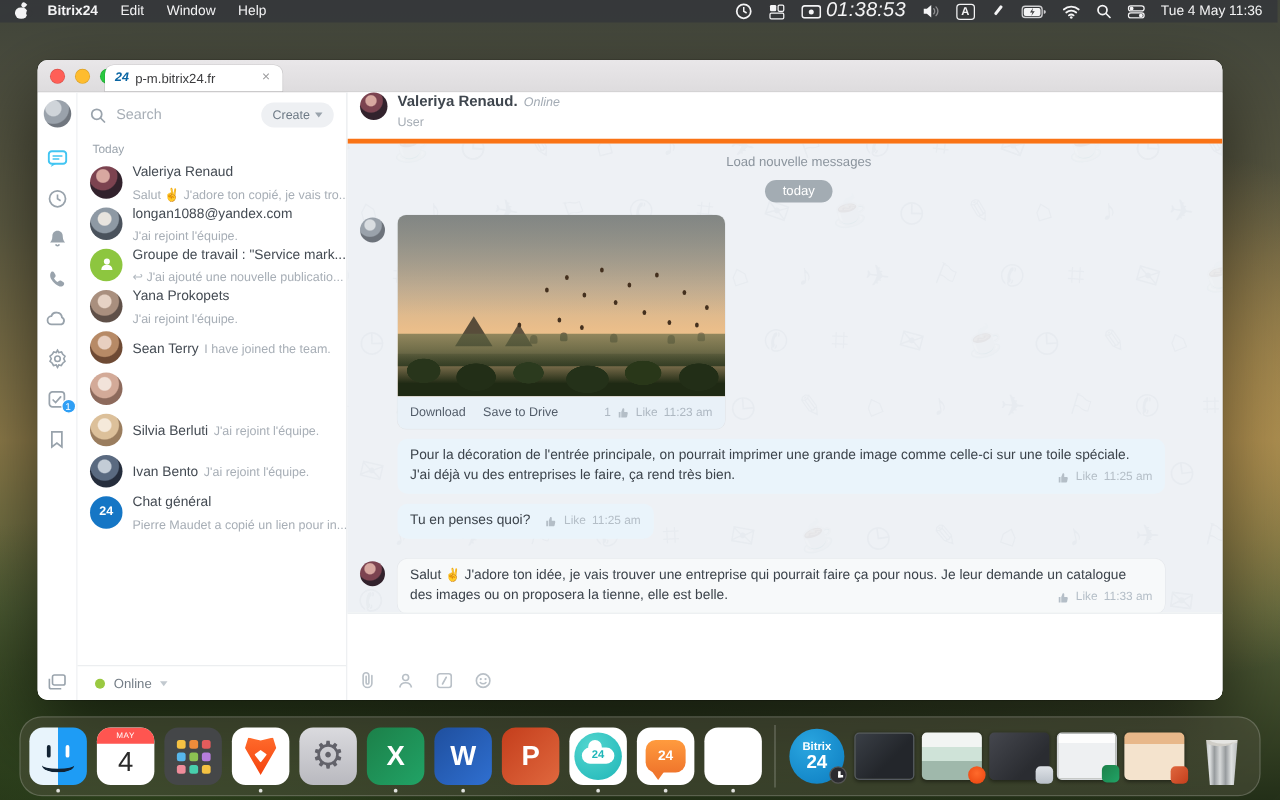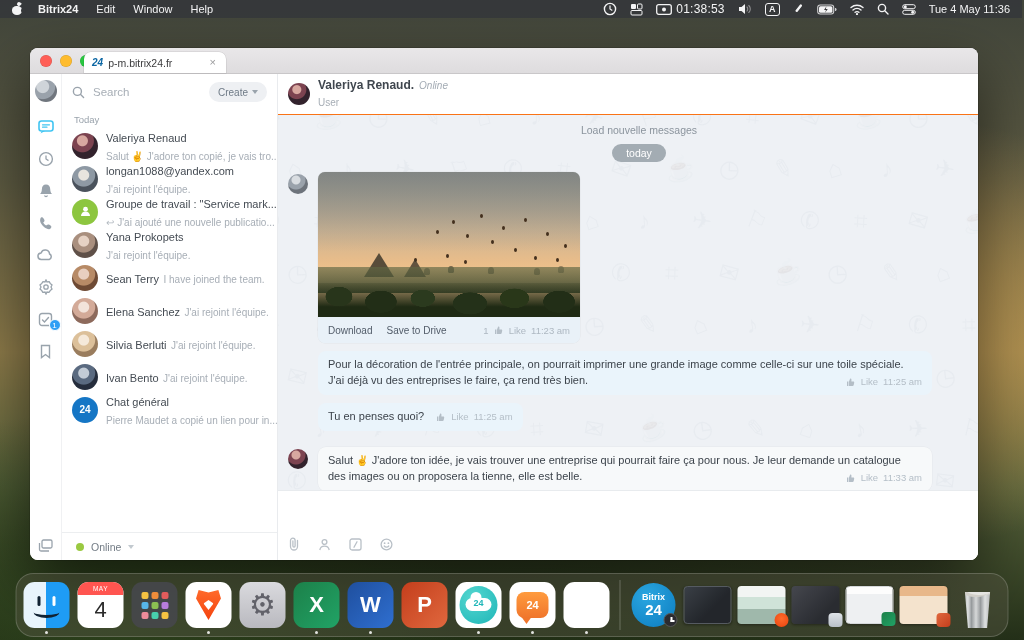--- a/index.html
+++ b/index.html
@@ -20,21 +20,21 @@
   .menubar .left { display:flex; align-items:center; gap:0; padding-left:10px; }
   .mb-item { padding:0 9px; height:18px; display:flex; align-items:center; }
   .mb-item.app { font-weight:bold; }
   .apple { position:relative; width:11px; height:12px; margin:0 6px 0 2px; }
   .apple::before { content:""; position:absolute; left:0; top:3px; width:10px; height:9px; background:#f4f4f5; border-radius:45% 45% 48% 48%; }
   .apple::after { content:""; position:absolute; left:5px; top:-1px; width:4px; height:4px; background:#f4f4f5; border-radius:60% 0 60% 60%; transform:rotate(40deg); }
   .apple .bite { position:absolute; right:-3px; top:5px; width:5px; height:5px; background:rgba(54,56,58,1); border-radius:50%; }
   .menubar .right { margin-left:auto; display:flex; align-items:center; gap:13px; padding-right:12px; }
   .mb-ic { display:flex; align-items:center; gap:4px; }
   .mb-ic svg { display:block; }
-  .rec-timer { font-size:12px; letter-spacing:.2px; }
+  .rec-timer { font-size:16px; letter-spacing:.2px;font-style:italic; }
   .input-a { width:15px; height:13px; border:1.4px solid #f4f4f5; border-radius:3px; font-size:9px; font-weight:bold; display:flex; align-items:center; justify-content:center; }
   .mb-clock { font-size:11px; white-space:nowrap; }
 
   
   .window { position:absolute; left:30px; top:48px; width:948px; height:512px; border-radius:8px; overflow:hidden;
     background:#fff; box-shadow:0 25px 60px rgba(0,0,0,.55), 0 0 0 .5px rgba(0,0,0,.25); }
   .titlebar { position:relative; height:26px; background:linear-gradient(#e9e7e9,#dedcde); border-bottom:1px solid #c9c7c9; }
   .tlights { position:absolute; left:10px; top:7px; display:flex; gap:8px; }
   .tlight { width:12px; height:12px; border-radius:50%; }
   .tl-red { background:#ff5f57; box-shadow:inset 0 0 0 .5px rgba(0,0,0,.15); }
@@ -86,21 +86,21 @@
   .av-photo6 { background:radial-gradient(circle at 45% 35%, #f5e9da 0 5px, #dcc09a 6px 11px, #9a7d5e 12px); }
   .av-photo7 { background:radial-gradient(circle at 45% 35%, #c3ccd6 0 5px, #5a6a80 6px 11px, #252d3c 12px); }
   .av-group { background:#8dc63f; display:flex; align-items:center; justify-content:center; }
   .av-24 { background:#1576c5; color:#fff; font-weight:bold; font-size:10px; display:flex; align-items:center; justify-content:center; }
   .sb-bottom { border-top:1px solid #eceef0; height:28px; display:flex; align-items:center; gap:7px; padding-left:14px; }
   .online-dot { width:8px; height:8px; border-radius:50%; background:#9ac941; }
   .online-label { font-size:10.5px; color:#737c85; }
 
   
   .chatcol { flex:1; display:flex; flex-direction:column; min-width:0; }
-  .chat-header { height:41px; background:#fff; border-bottom:1px solid #f97316; display:flex; align-items:center; padding:0 10px; gap:8px; }
+  .chat-header { height:41px; background:#fff; border-bottom:4px solid #f97316; display:flex; padding:0 10px; gap:8px; }
   .ch-av { width:22px; height:22px; border-radius:50%; background:radial-gradient(circle at 40% 30%, #d8a8a0 0 4px, #7c4350 5px 9px, #32222c 10px); flex:none; }
   .ch-names { flex:1; min-width:0; }
   .ch-line1 { font-size:12px; color:#3f464e; font-weight:bold; display:flex; align-items:baseline; gap:5px; }
   .ch-status { font-size:10px; color:#a3abb4; font-weight:normal; font-style:italic; }
   .ch-role { font-size:10px; color:#a7aeb6; margin-top:1px; }
   .ch-actions { display:flex; align-items:center; gap:6px; }
   .video-pill { background:#55c0e8; color:#fff; height:21px; border-radius:11px; display:flex; align-items:center; gap:5px;
     padding:0 11px; font-size:10.5px; }
   .video-chev { width:17px; height:17px; border-radius:50%; background:#f2f4f6; display:flex; align-items:center; justify-content:center; }
   .invite-pill { height:21px; border:1px solid #d9dde1; border-radius:11px; display:flex; align-items:center; gap:4px; padding:0 10px;
@@ -451,24 +451,20 @@
           </div>
           <div class="chat-row">
             <span class="c-av av-photo4"></span>
             <span class="c-meta">
               <span class="c-name">Sean Terry</span>
               <span class="c-preview">I have joined the team.</span>
             </span>
           </div>
           <div class="chat-row">
             <span class="c-av av-photo5"></span>
-            <span class="c-meta">
-              <span class="c-name">Elena Sanchez</span>
-              <span class="c-preview">J'ai rejoint l'équipe.</span>
-            </span>
           </div>
           <div class="chat-row">
             <span class="c-av av-photo6"></span>
             <span class="c-meta">
               <span class="c-name">Silvia Berluti</span>
               <span class="c-preview">J'ai rejoint l'équipe.</span>
             </span>
           </div>
           <div class="chat-row">
             <span class="c-av av-photo7"></span>

